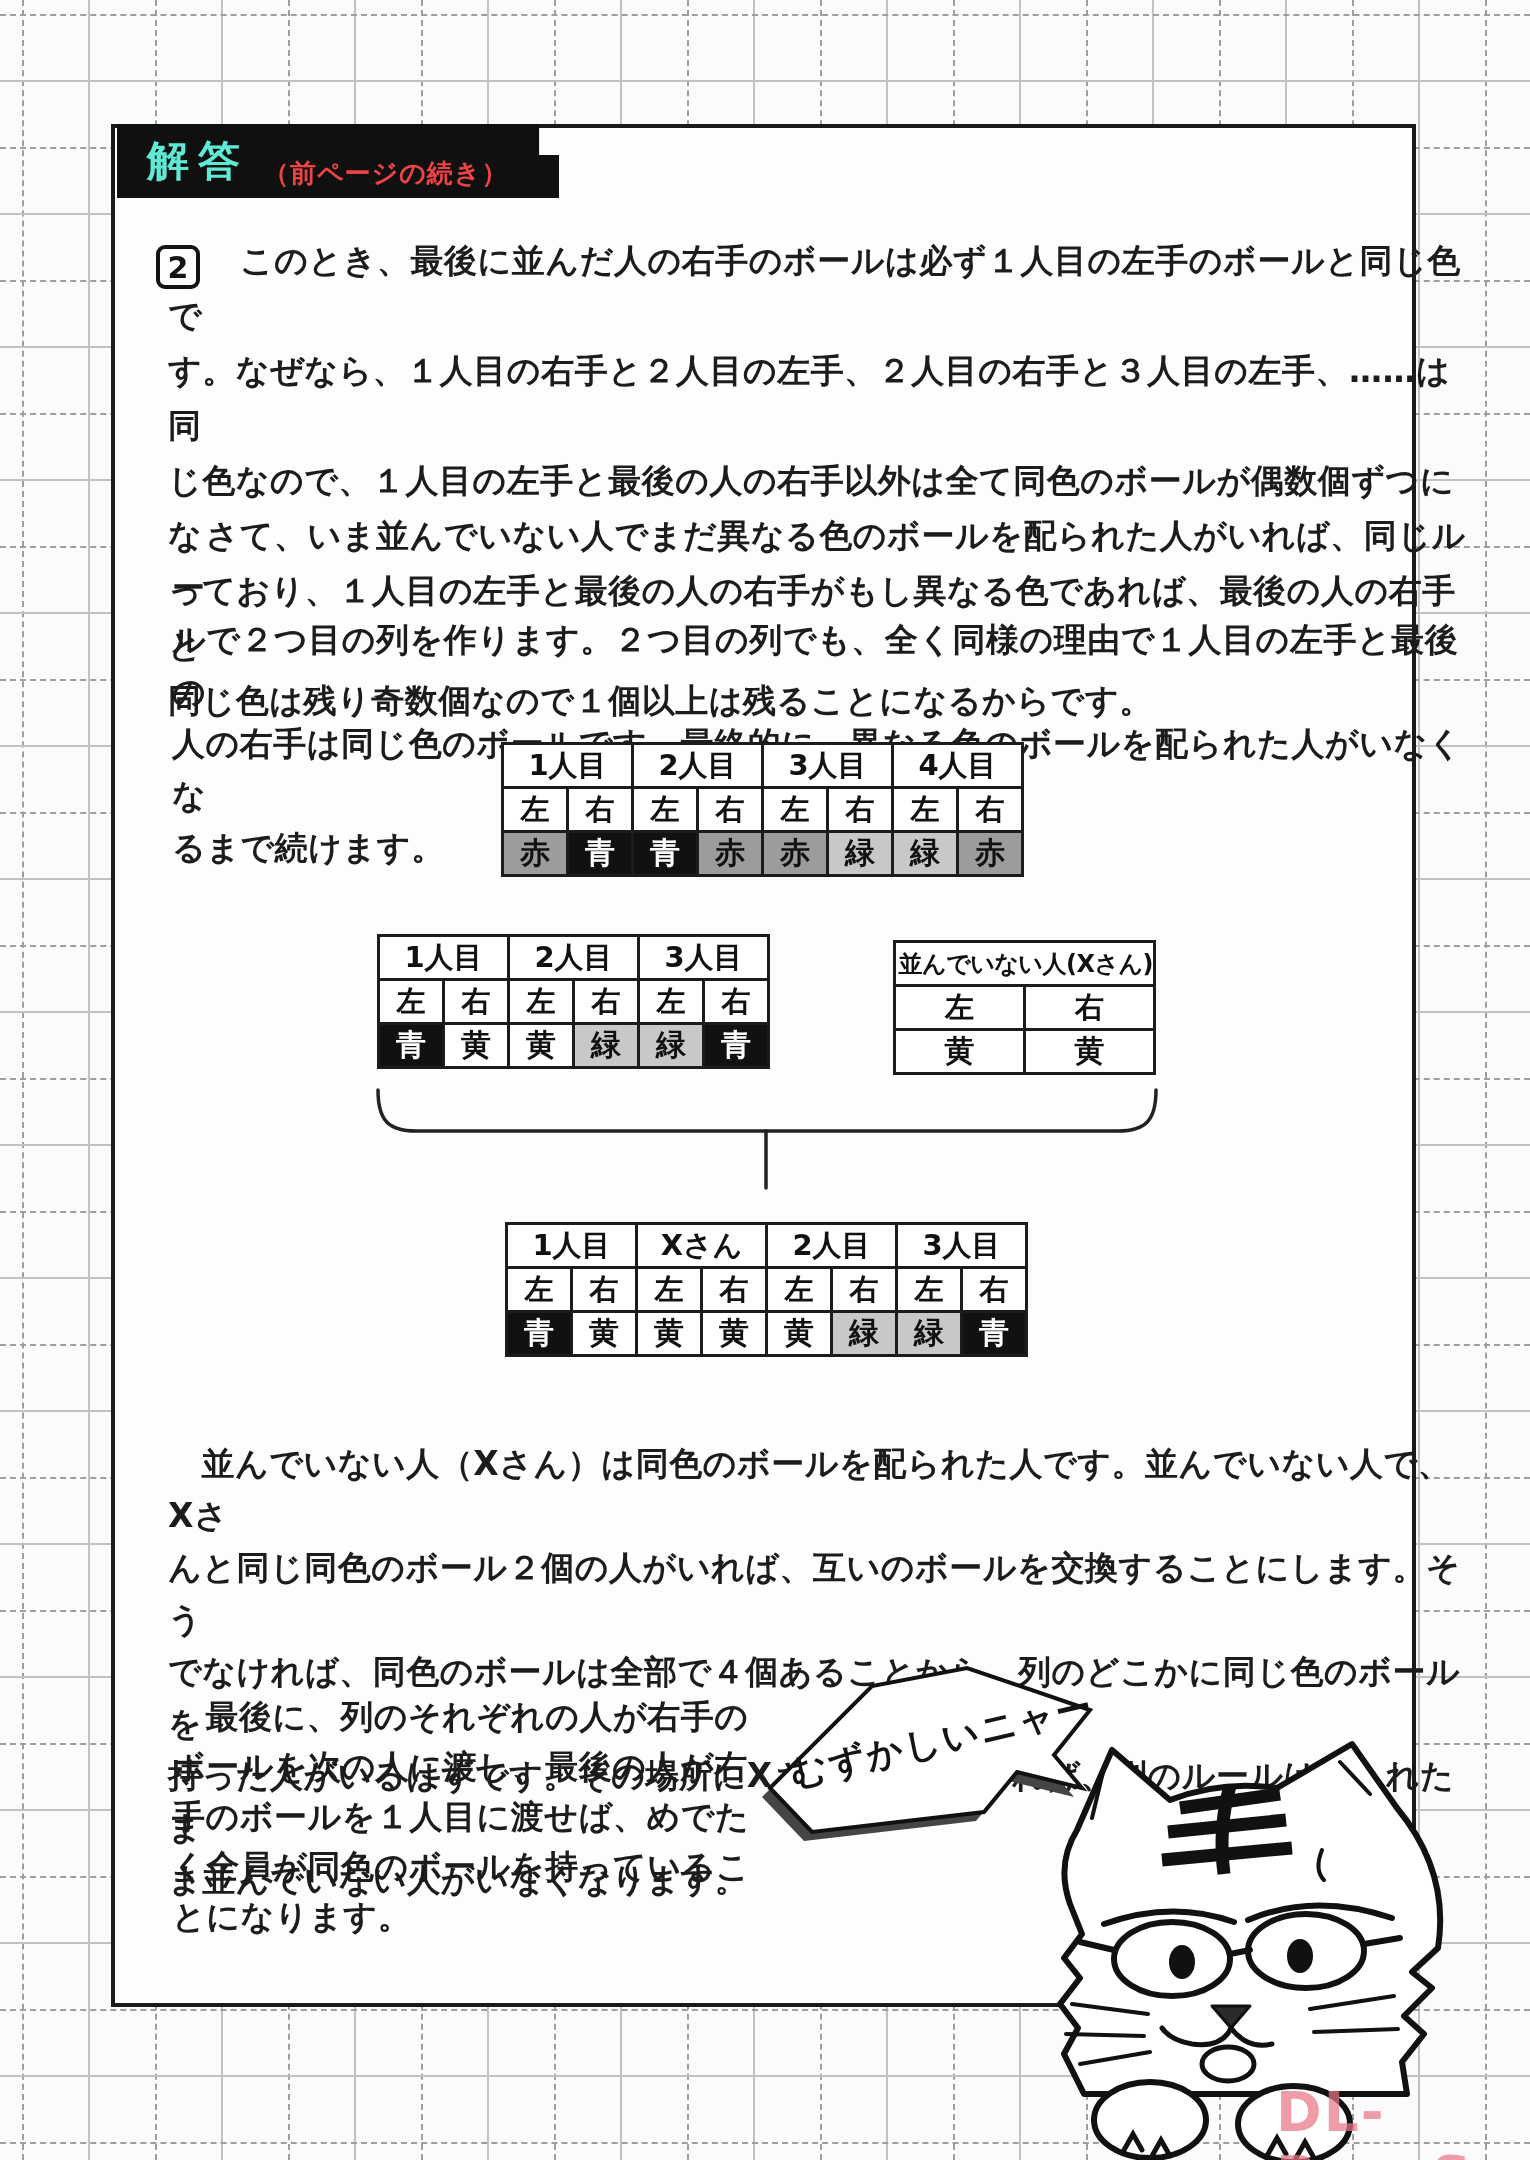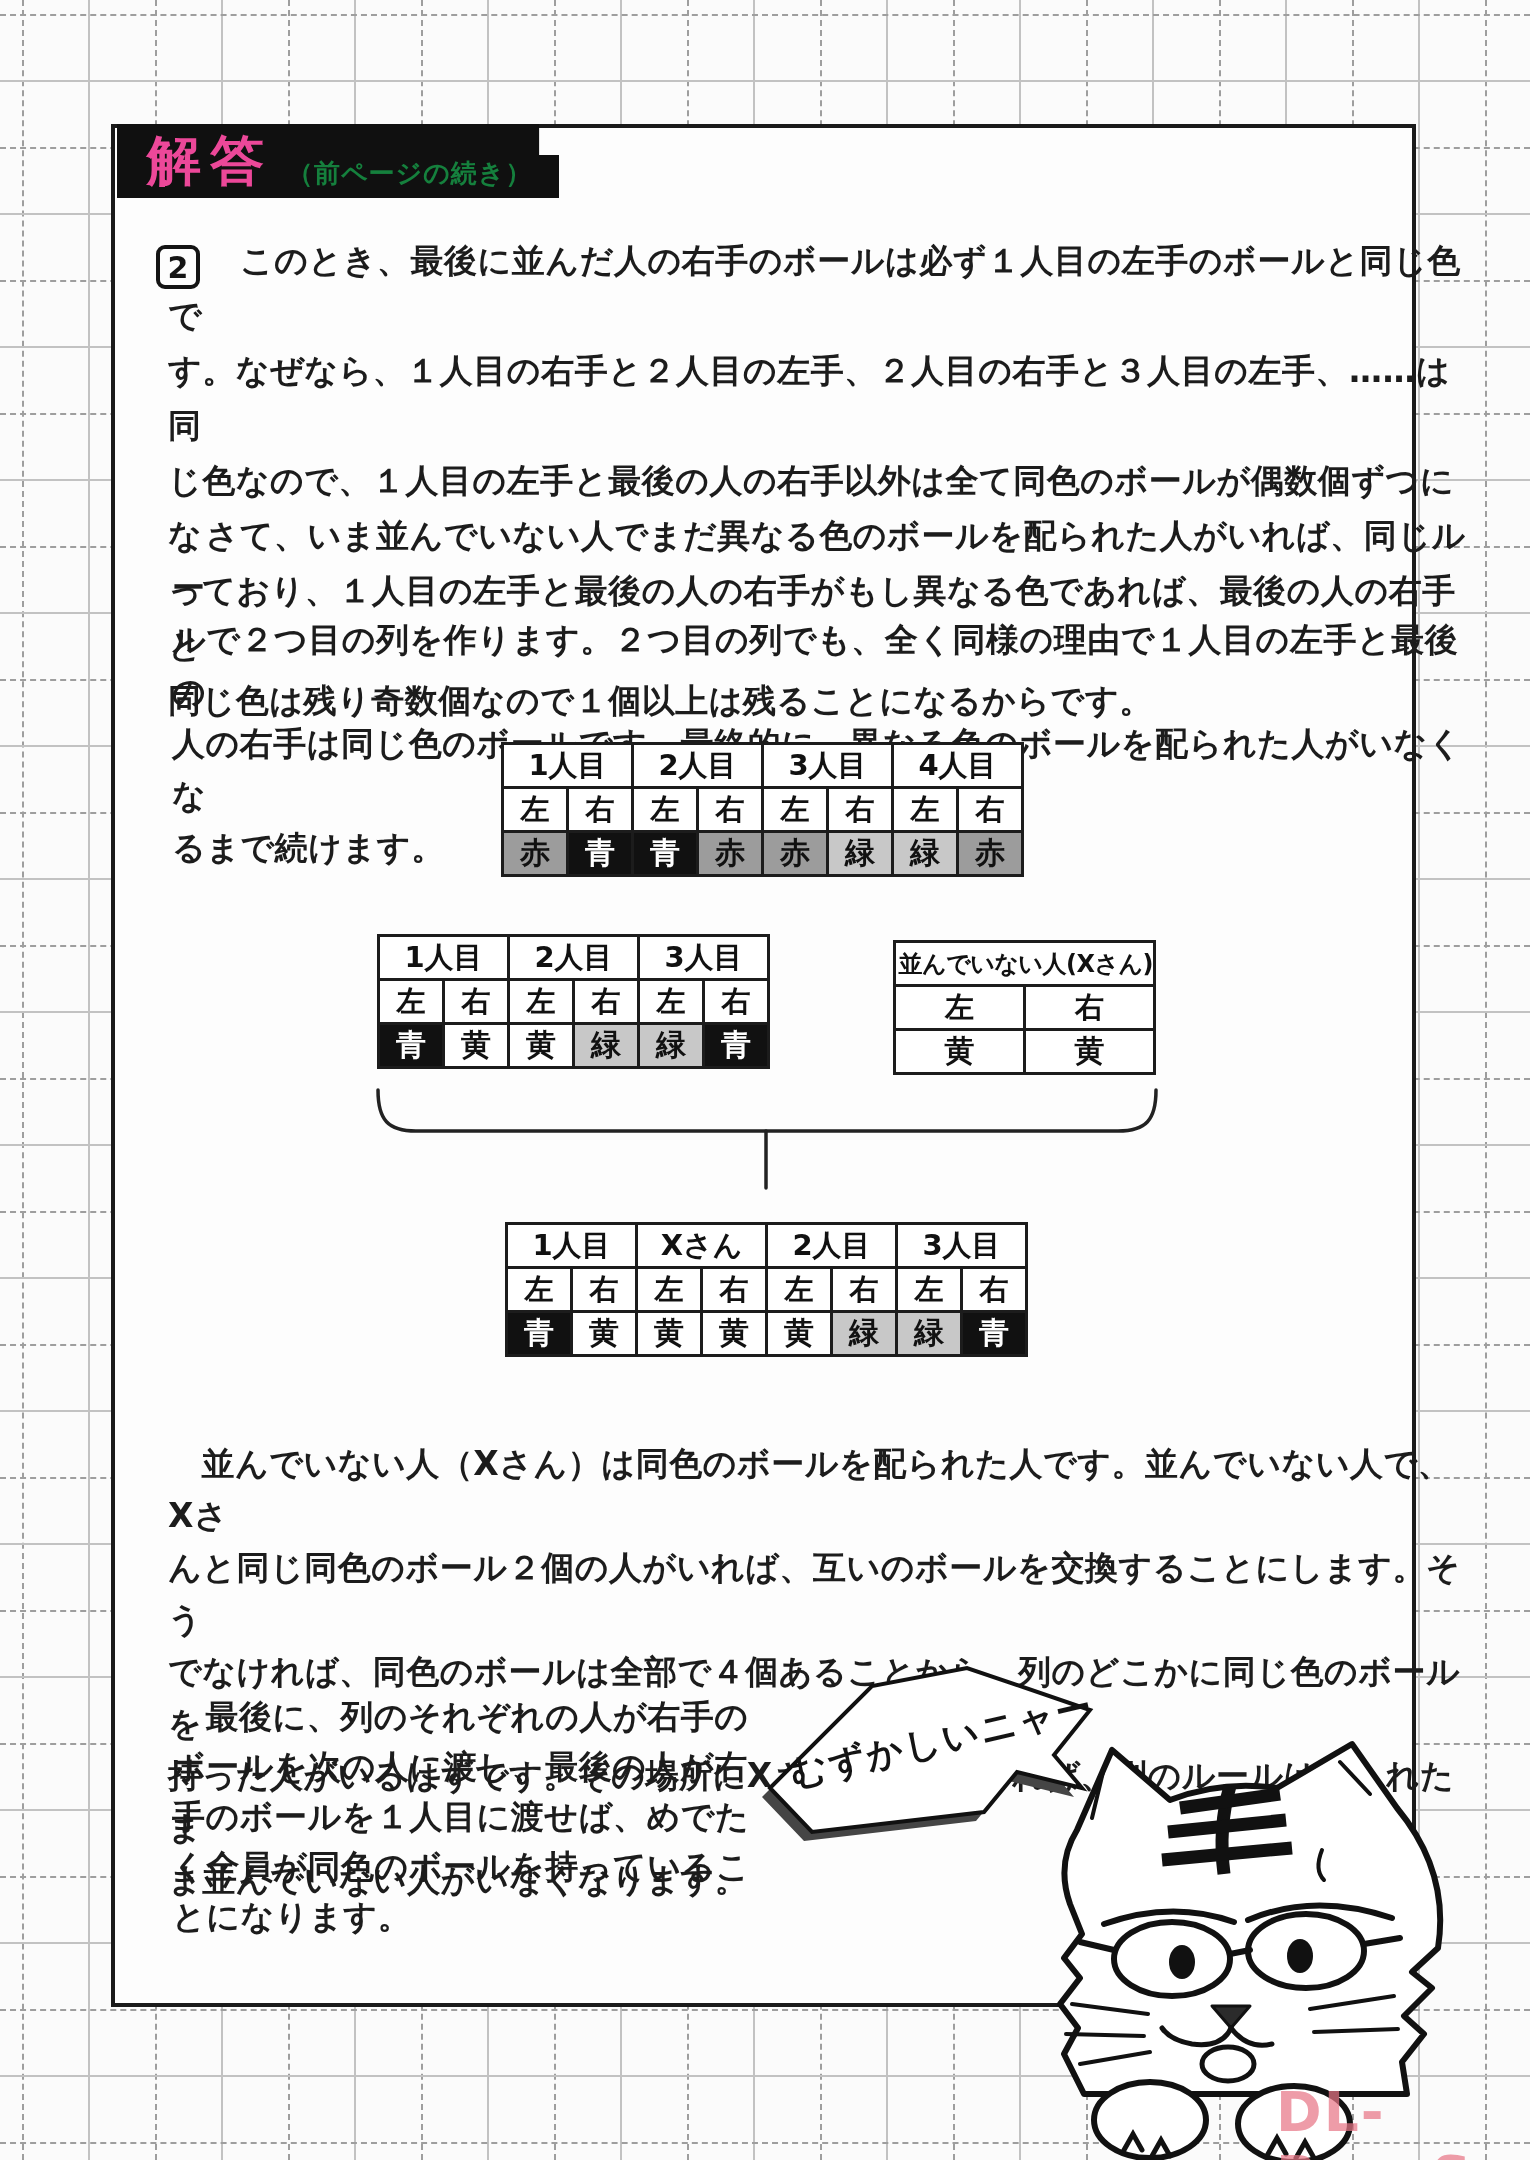--- a/index.html
+++ b/index.html
@@ -12,22 +12,22 @@
   .vd{top:0;height:2160px;border-left:2px dashed #9e9e9e;}
   .hs{left:0;width:1530px;border-top:2px solid #c2c2c2;}
   .hd{left:0;width:1530px;border-top:2px dashed #9e9e9e;}
   
   #panel{position:absolute;left:111px;top:124px;width:1297px;height:1875px;
          background:#fdfdfd;border:4px solid #1a1a1a;z-index:1;}
   
   #banner{position:absolute;left:117px;top:124px;width:442px;height:74px;background:#101010;
           z-index:3;display:flex;align-items:center;padding-left:30px;box-sizing:border-box;gap:14px;
           clip-path:polygon(0 0,95.5% 0,95.5% 42%,100% 42%,100% 100%,0 100%);}
-  .h-title{font-size:54px;font-weight:800;color:#ec4899;letter-spacing:9px;}
-  .h-sub{font-size:26px;font-weight:800;color:#15803d;letter-spacing:1px;margin-top:24px;}
+  .h-title{font-size:42px;font-weight:800;color:#5eead4;letter-spacing:9px;}
+  .h-sub{font-size:26px;font-weight:800;color:#ef4444;letter-spacing:1px;margin-top:24px;}
   
   #badge{position:absolute;left:156px;top:245px;width:44px;height:44px;border:4px solid #141414;
          border-radius:9px;z-index:3;display:flex;align-items:center;justify-content:center;
          font-size:30px;font-weight:800;color:#141414;box-sizing:border-box;}
   
   .para{position:absolute;z-index:2;white-space:pre-line;font-size:33px;font-weight:600;
         color:#1c1c1c;letter-spacing:.5px;}
   #p1{left:168px;top:233px;width:1295px;line-height:55px;text-indent:72px;}
   #p2{left:172px;top:510px;width:1295px;line-height:52px;}
   #p3{left:168px;top:1438px;width:1295px;line-height:52px;}

